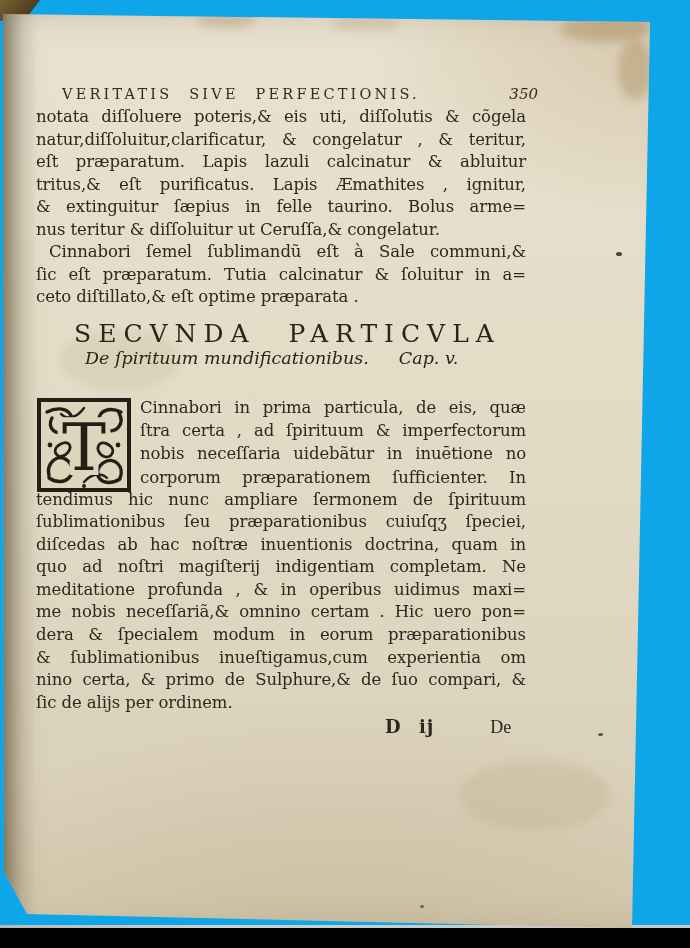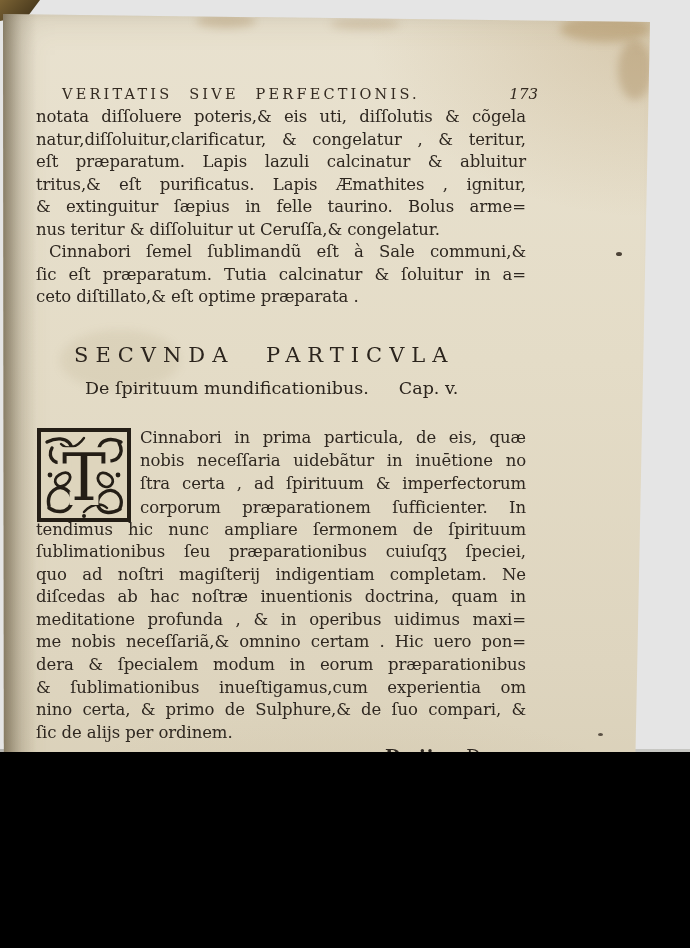--- a/index.html
+++ b/index.html
@@ -1,18 +1,18 @@
 <!DOCTYPE html>
 <html><head>
 <meta charset="utf-8">
 <style>
   html,body{margin:0;padding:0;background:#000;}
   .stage{
-    position:relative;width:690px;height:752px;overflow:hidden;
-    background:#e5e5e5;
+    position:relative;width:690px;height:928px;overflow:hidden;
+    background:#0ea5e9;
     font-family:"DejaVu Serif","Liberation Serif",serif;
   }
   
   .sheet{
     position:absolute;left:0;top:0;width:690px;height:948px;
     clip-path:polygon(3px 14px,650px 22px,632px 928px,27px 914px,4px 872px);
     background:
       radial-gradient(120% 60% at 50% 110%, rgba(140,115,75,.22), rgba(0,0,0,0) 60%),
       radial-gradient(60% 30% at 95% 2%, rgba(160,125,70,.25), rgba(0,0,0,0) 70%),
       linear-gradient(180deg,#e9e2d0 0%,#e4dcc7 38%,#ded5bf 70%,#d5cbb1 100%);
@@ -59,36 +59,36 @@
   .rh-num{font-size:15px;font-style:italic;margin-right:-12px;color:#332a21;}
   .body{margin-top:2px;}
   .line{
     font-size:16.5px;line-height:22.55px;letter-spacing:-.1px;
     text-align:justify;color:#2e2720;white-space:normal;
   }
   .line.j{text-align-last:justify;}
   .line.ind{text-indent:13px;}
   .line.cap-line{margin-left:104px;line-height:23.2px;}
   .section-heading{
-    margin:34px 0 0 38px;font-size:21px;letter-spacing:7px;word-spacing:18px;
+    margin:13px 0 0 38px;font-size:25px;letter-spacing:7px;word-spacing:18px;
     line-height:24px;color:#2b241d;
   }
   .chapter-subtitle{
-    margin:10px 0 0 49px;font-size:17.5px;line-height:23px;display:flex;color:#2b241d;
+    margin:1px 0 0 49px;font-size:17.5px;line-height:23px;display:flex;color:#2b241d;font-style:italic;
   }
   .chapter-subtitle .right{margin-left:30px;}
   .par3{position:relative;margin-top:26px;}
   .woodcut{
     position:absolute;left:1px;top:2px;width:94px;height:94px;
   }
   .sig-row{
     margin-top:2px;font-size:18px;line-height:22px;display:flex;color:#2e2720;
   }
   .sig-row .sig{margin-left:349px;letter-spacing:1px;word-spacing:10px;font-weight:bold;}
-  .sig-row .catch{margin-left:32px;}
+  .sig-row .catch{margin-left:56px;font-family:Liberation Serif, serif;}
 </style>
 </head>
 <body>
 
 <div class="stage">
 
   <div class="binding-corner"></div>
   <div class="scanner-strip"></div>
 
   <div class="sheet">
@@ -100,21 +100,21 @@
     <div class="stain s5"></div>
     <div class="stain s6"></div>
     <div class="speck k1"></div>
     <div class="speck k2"></div>
     <div class="speck k3"></div>
 
     <div class="content">
 
       <div class="running-head">
         <span class="rh-title">VERITATIS SIVE PERFECTIONIS.</span>
-        <span class="rh-num">173</span>
+        <span class="rh-num">350</span>
       </div>
 
       <div class="body">
         <div>
             <div class="line j">notata diſſoluere poteris,&amp; eis uti, diſſolutis &amp; cõgela</div>
             <div class="line j">natur,diſſoluitur,clarificatur, &amp; congelatur , &amp; teritur,</div>
             <div class="line j">eſt præparatum.  Lapis lazuli calcinatur &amp; abluitur</div>
             <div class="line j">tritus,&amp; eſt purificatus.  Lapis Æmathites , ignitur,</div>
             <div class="line j">&amp; extinguitur ſæpius in felle taurino.  Bolus arme=</div>
             <div class="line">nus teritur &amp; diſſoluitur ut Ceruſſa,&amp; congelatur.</div>
@@ -148,27 +148,27 @@
                 <circle cx="13" cy="47" r="2.4" fill="#241e16" stroke="none"></circle>
                 <circle cx="81" cy="47" r="2.4" fill="#241e16" stroke="none"></circle>
                 <circle cx="47" cy="88" r="2" fill="#241e16" stroke="none"></circle>
               </g>
               <text x="47" y="72" text-anchor="middle" font-family="DejaVu Serif, Liberation Serif, serif" font-size="66" fill="#ded5bd" stroke="#ded5bd" stroke-width="10">T</text>
               <text x="47" y="72" text-anchor="middle" font-family="DejaVu Serif, Liberation Serif, serif" font-size="66" fill="#241e16">T</text>
             </svg>
           </div>
           <div>
               <div class="line j cap-line">Cinnabori in prima particula, de eis, quæ</div>
+              <div class="line j cap-line">ſtra certa , ad ſpirituum &amp; imperfectorum</div>
               <div class="line j cap-line">nobis neceſſaria uidebãtur in  inuētione no</div>
-              <div class="line j cap-line">ſtra certa , ad ſpirituum &amp; imperfectorum</div>
               <div class="line j cap-line">corporum præparationem ſufficienter. In</div>
               <div class="line j">tendimus hic nunc ampliare ſermonem de ſpirituum</div>
               <div class="line j">ſublimationibus ſeu præparationibus cuiuſqʒ ſpeciei,</div>
+              <div class="line j">diſcedas ab hac noſtræ inuentionis doctrina, quam in</div>
               <div class="line j">quo ad noſtri magiſterij indigentiam completam. Ne</div>
-              <div class="line j">diſcedas ab hac noſtræ inuentionis doctrina, quam in</div>
               <div class="line j">meditatione profunda , &amp; in operibus uidimus maxi=</div>
               <div class="line j">me nobis neceſſariã,&amp; omnino certam . Hic uero pon=</div>
               <div class="line j">dera &amp; ſpecialem modum in eorum præparationibus</div>
               <div class="line j">&amp; ſublimationibus inueſtigamus,cum experientia om</div>
               <div class="line j">nino certa, &amp; primo de Sulphure,&amp; de ſuo compari, &amp;</div>
               <div class="line">ſic de alijs per ordinem.</div>
             </div>
         </div>
 
         <div class="sig-row">

